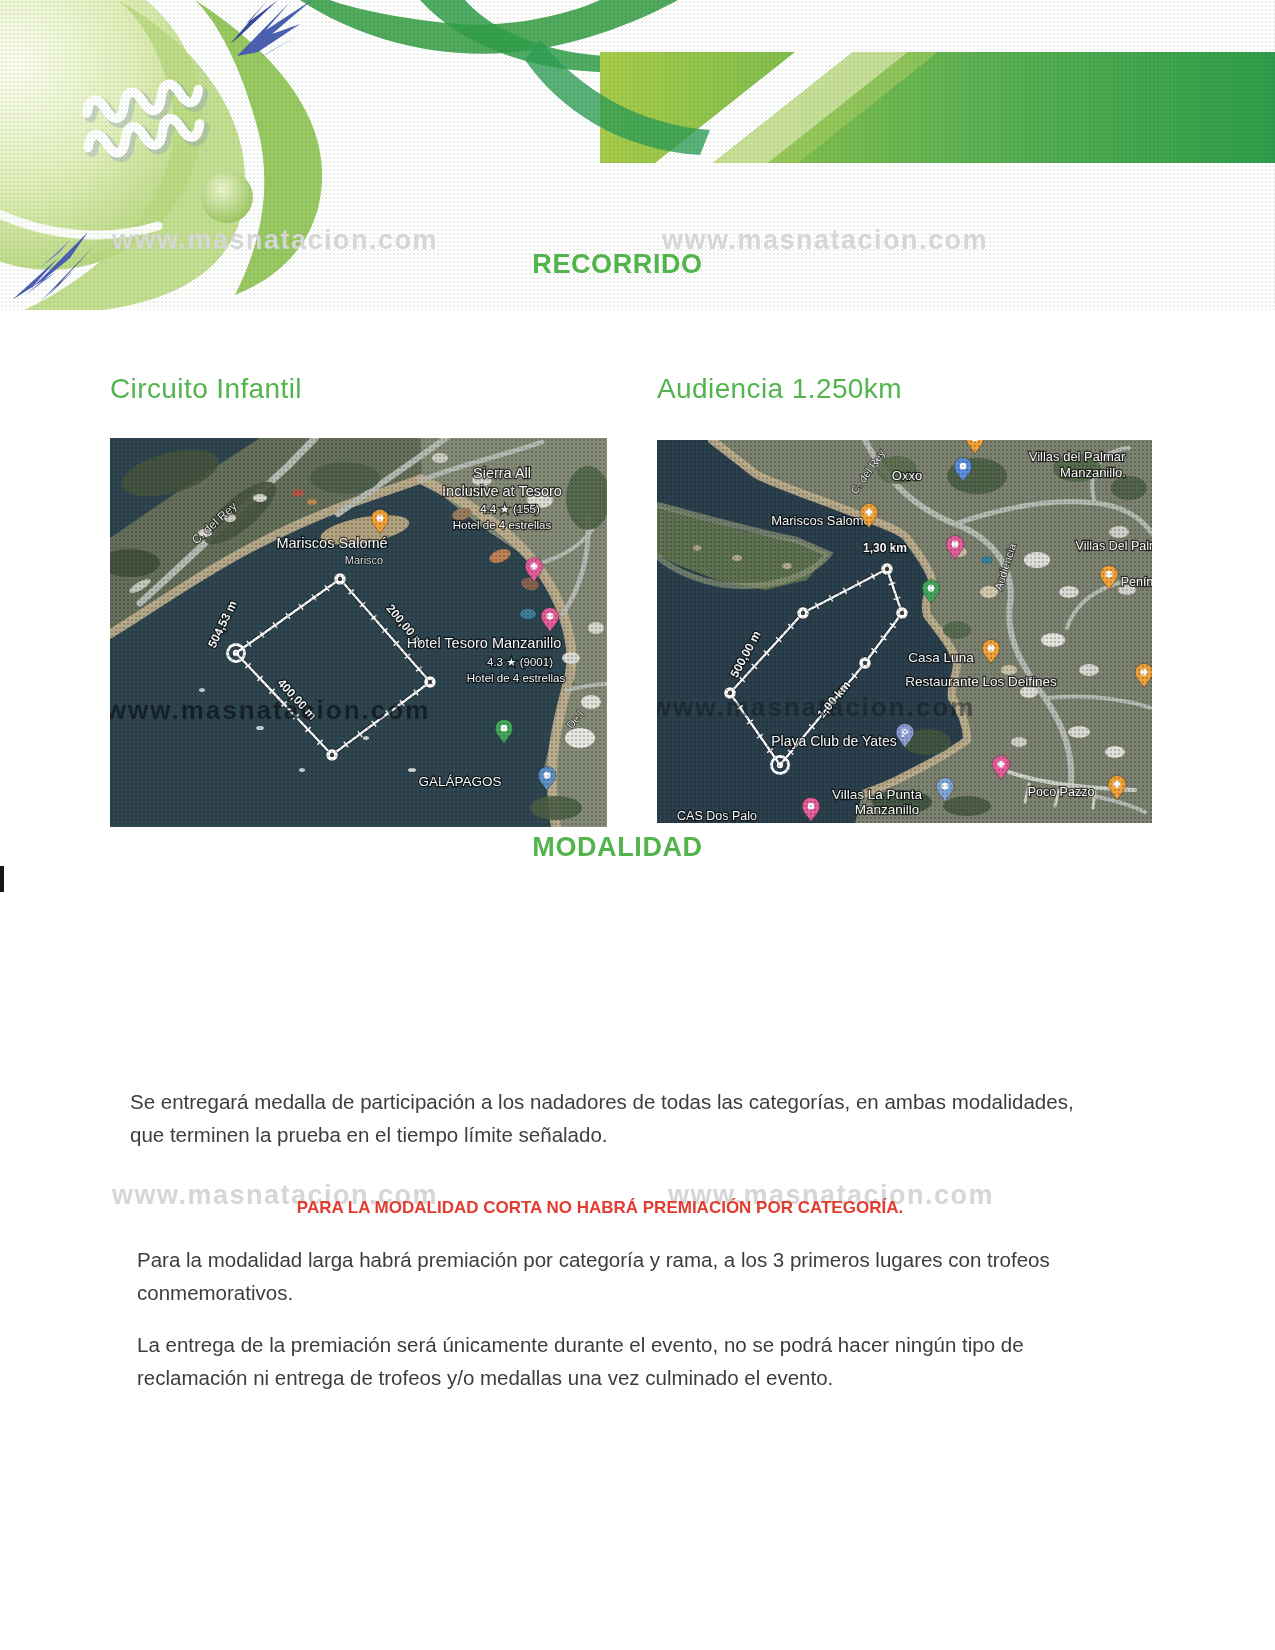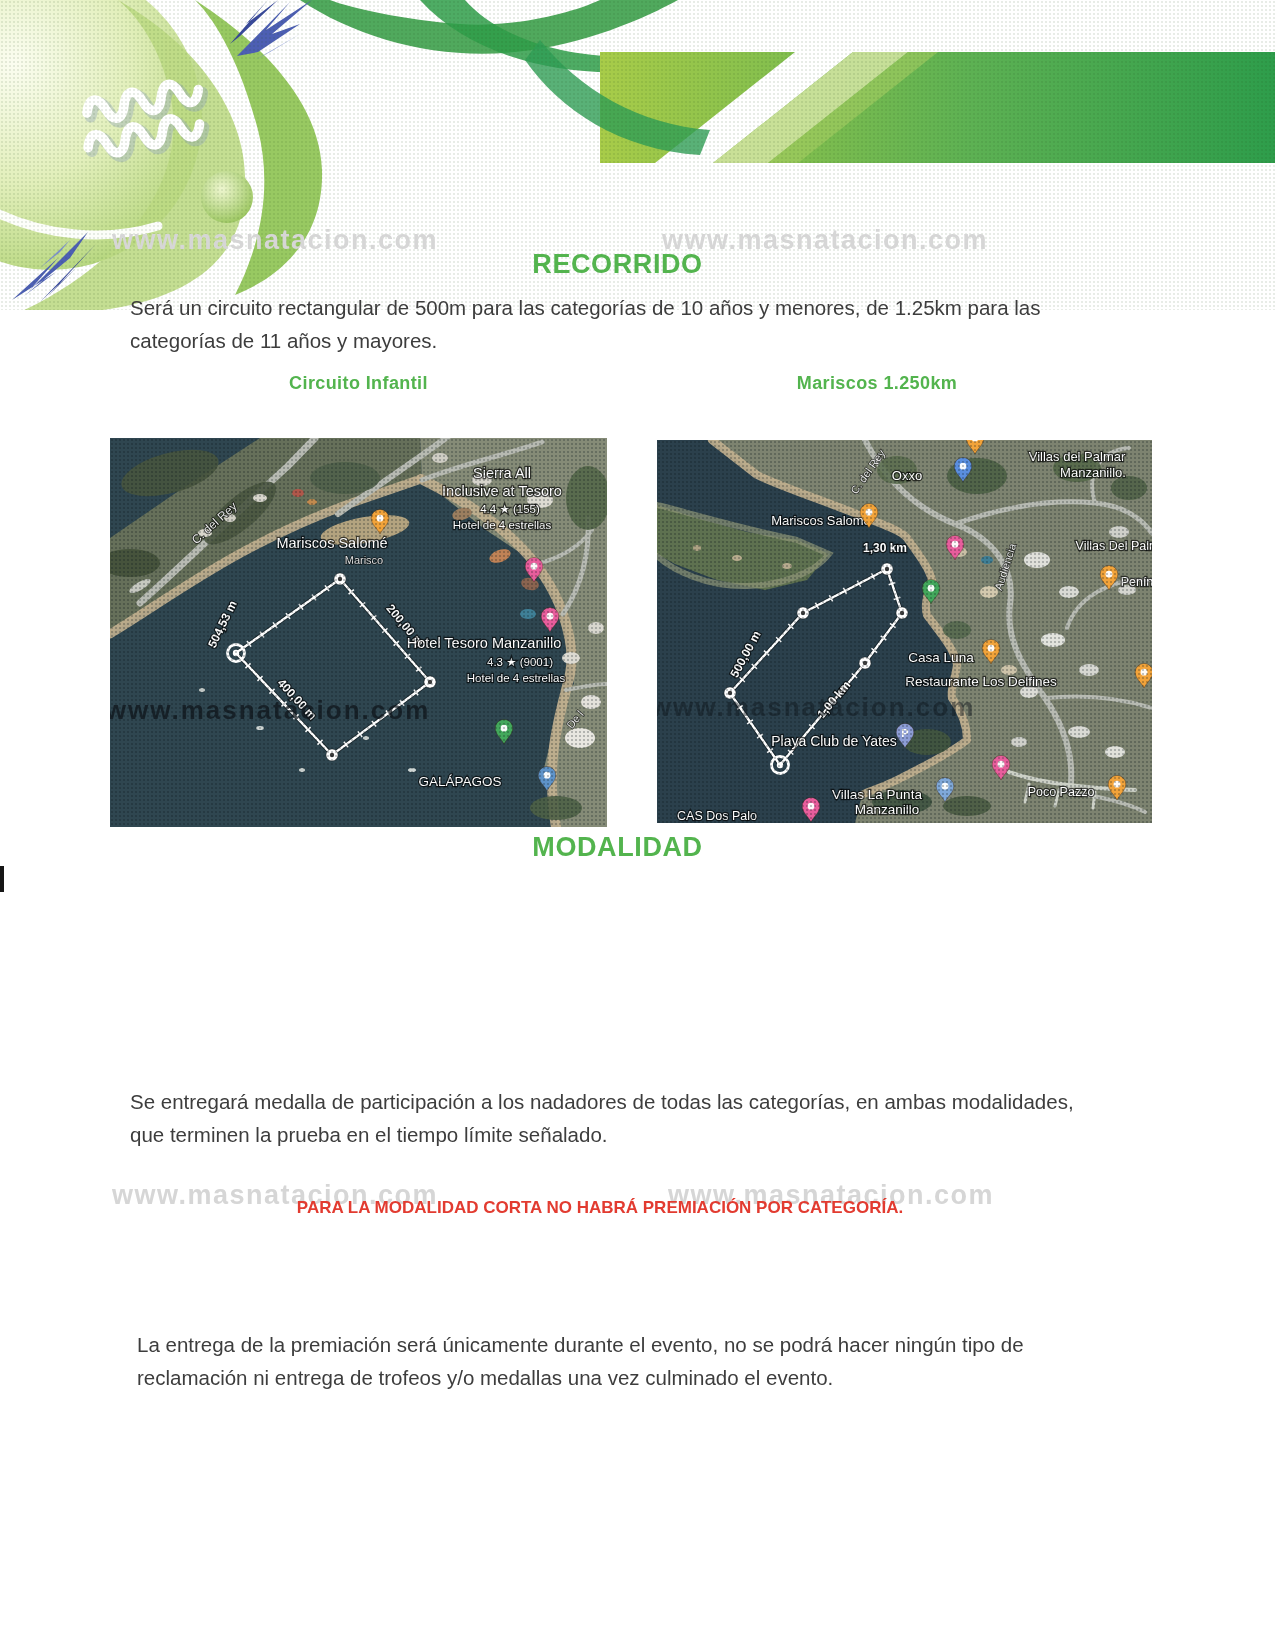--- a/index.html
+++ b/index.html
@@ -5,21 +5,21 @@
   html,body{margin:0;padding:0;background:#ffffff;}
   .page{position:relative;width:1275px;height:1650px;background:#fff;overflow:hidden;
         font-family:"Liberation Sans",sans-serif;}
   .wm{position:absolute;font-weight:bold;font-size:27px;letter-spacing:1.5px;
       color:var(--wm,#d6d6d6);white-space:nowrap;}
   .heading{position:absolute;left:0;width:1235px;text-align:center;font-weight:bold;
       font-size:27px;letter-spacing:.6px;color:var(--green,#53b44e);}
   .body-text{position:absolute;left:130px;width:1035px;font-size:20.5px;line-height:33px;
       color:var(--body,#3d3d3d);white-space:pre-line;}
   .body-text.indent{left:137px;width:1010px;}
-  .map-title{position:absolute;text-align:center;font-weight:bold;font-size:18px;
+  .map-title{position:absolute;text-align:left;font-weight:normal;font-size:28px;
       letter-spacing:.4px;color:var(--green,#53b44e);}
   .map-wrap{position:absolute;overflow:hidden;background:#2f4650;}
   .halftone::after{content:"";position:absolute;inset:0;pointer-events:none;
       background-image:radial-gradient(rgba(8,18,24,.24) 1px,transparent 1.35px);
       background-size:4px 4px;}
   .header-wrap{position:absolute;top:0;left:0;width:1275px;height:310px;}
   .header-wrap.halftone::after{background-image:radial-gradient(rgba(30,70,20,.10) 1px,transparent 1.3px);}
   .warning{position:absolute;left:0;top:1198px;width:1200px;text-align:center;font-weight:bold;
       font-size:17px;color:var(--red,#e23b30);}
   .scan-mark{position:absolute;left:0;top:866px;width:4px;height:26px;background:#161616;}
@@ -81,25 +81,23 @@
         <path d="M88,100 c5,-15 14,-15 19,0 c5,15 14,15 19,0 c5,-15 14,-15 19,0 c5,15 14,15 19,0 c5,-15 14,-15 19,0 c5,15 14,15 19,0" fill="none" stroke="#ffffff" stroke-width="9.5" stroke-linecap="round"></path>
         <path d="M82,134 c5,-15 14,-15 19,0 c5,15 14,15 19,0 c5,-15 14,-15 19,0 c5,15 14,15 19,0 c5,-15 14,-15 19,0 c5,15 14,15 19,0" fill="none" stroke="#ffffff" stroke-width="9.5" stroke-linecap="round"></path>
       </g>
     </svg>
   </div>
 
   <span class="wm" style="left:112px;top:225px">www.masnatacion.com</span>
   <span class="wm" style="left:662px;top:225px">www.masnatacion.com</span>
 
   <div class="heading" style="top:249px">RECORRIDO</div>
-  <div class="body-text" style="top:291px">Será un circuito rectangular de 500m para las categorías de 10 años y menores, de 1.25km para las
-categorías de 11 años y mayores.</div>
 
   <div class="map-title" style="left:110px;width:497px;top:373px">Circuito Infantil</div>
-  <div class="map-title" style="left:657px;width:440px;top:373px">Mariscos 1.250km</div>
+  <div class="map-title" style="left:657px;width:440px;top:373px">Audiencia 1.250km</div>
 
   <div class="map-wrap halftone" style="left:110px;top:438px;width:497px;height:389px"><svg viewBox="0 0 497 389" width="100%" height="100%" preserveAspectRatio="none">
         <rect x="0" y="0" width="497" height="389" fill="#2f4650"></rect>
         <polygon points="150,0 310,0 312,42 250,62 170,92 95,135 40,170 0,196 0,100 70,52" fill="#66705a" opacity="1"></polygon>
         <polygon points="310,0 497,0 497,389 448,389 434,330 452,258 464,246 454,176 427,126 376,92 312,42" fill="#858b77" opacity="1"></polygon>
         <path d="M0,196 C60,160 130,104 250,62 L311,41" fill="none" stroke="#c2b08f" stroke-width="9" stroke-linecap="round" opacity="0.9"></path>
         <path d="M311,41 C370,70 430,110 453,176 C466,215 462,232 456,252 C446,290 436,330 446,389" fill="none" stroke="#c2b08f" stroke-width="10" stroke-linecap="round" opacity="0.9"></path>
         <path d="M30,165 C80,120 140,62 178,28 L205,0" fill="none" stroke="#b7bab2" stroke-width="7" stroke-linecap="round"></path>
         <path d="M228,76 C278,40 318,14 344,-6" fill="none" stroke="#b7bab2" stroke-width="6" stroke-linecap="round"></path>
         <path d="M312,42 C352,26 392,18 432,4" fill="none" stroke="#b7bab2" stroke-width="5" stroke-linecap="round"></path>
@@ -374,16 +372,18 @@
   <div class="heading" style="top:832px">MODALIDAD</div>
 
   <div class="body-text" style="top:1085px">Se entregará medalla de participación a los nadadores de todas las categorías, en ambas modalidades,
 que terminen la prueba en el tiempo límite señalado.</div>
 
   <span class="wm" style="left:112px;top:1180px">www.masnatacion.com</span>
   <span class="wm" style="left:668px;top:1180px">www.masnatacion.com</span>
 
   <div class="warning">PARA LA MODALIDAD CORTA NO HABRÁ PREMIACIÓN POR CATEGORÍA.</div>
 
+  <div class="body-text indent" style="top:1243px">Para la modalidad larga habrá premiación por categoría y rama, a los 3 primeros lugares con trofeos
+conmemorativos.</div>
   <div class="body-text indent" style="top:1328px">La entrega de la premiación será únicamente durante el evento, no se podrá hacer ningún tipo de
 reclamación ni entrega de trofeos y/o medallas una vez culminado el evento.</div>
 
 </div>
 
 </body></html>

